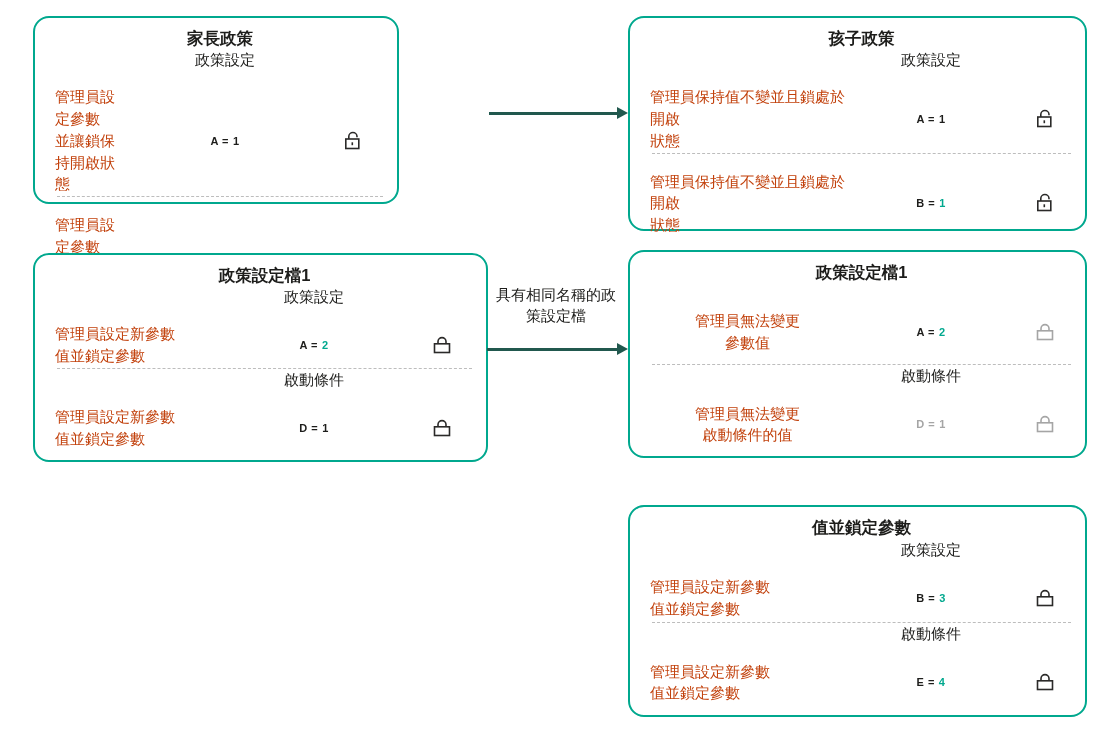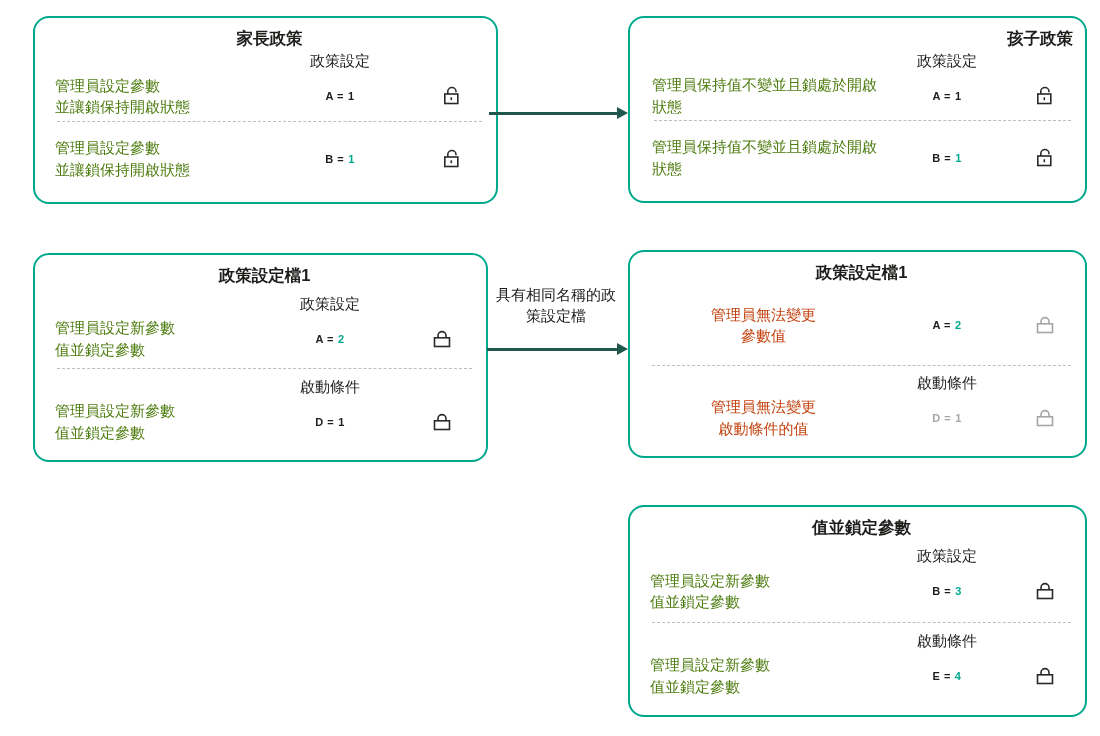--- a/index.html
+++ b/index.html
@@ -5,33 +5,33 @@
   html,body{margin:0;padding:0;background:#ffffff;}
   .canvas{
     position:relative;width:1100px;height:736px;background:#ffffff;overflow:hidden;
     font-family:"Liberation Sans","DejaVu Sans",sans-serif;color:#1d1d1b;
   }
   
   .box{
     position:absolute;box-sizing:border-box;border:2px solid #00a88e;border-radius:16px;
     background:#ffffff;display:flex;flex-direction:column;padding:8px 12px 10px 20px;
   }
-  .b1{left:33px;top:16px;width:465px;height:188px;--valw:160px;--lockw:64px;}
-  .b2{left:628px;top:16px;width:459px;height:187px;align-items:flex-end;--valw:140px;--lockw:56px;}
+  .b1{left:33px;top:16px;width:366px;height:188px;--valw:160px;--lockw:64px;}
+  .b2{left:628px;top:16px;width:459px;height:215px;--valw:140px;--lockw:56px;}
   .b3{left:33px;top:253px;width:455px;height:209px;--valw:160px;--lockw:64px;}
   .b4{left:628px;top:250px;width:459px;height:208px;--valw:140px;--lockw:56px;}
   .b5{left:628px;top:505px;width:459px;height:212px;--valw:140px;--lockw:56px;}
   .title{margin:2px 0 0 0;text-align:center;font-size:16.5px;font-weight:bold;color:#1d1d1b;flex:0 0 auto;}
   .groups{flex:1;display:flex;flex-direction:column;}
   .group{
     flex:1;display:grid;grid-template-columns:1fr var(--valw) var(--lockw);
-    align-items:center;align-content:center;row-gap:3px;
+    align-items:center;align-content:center;row-gap:3px;gap:16px;
   }
   .hdr{grid-column:2;grid-row:1;text-align:center;font-size:15px;white-space:pre-line;line-height:1.35;color:#1d1d1b;}
-  .lbl{grid-column:1;grid-row:2;font-size:15px;line-height:1.45;white-space:pre-line;color:#4d7c0f;}
+  .lbl{grid-column:1;grid-row:2;font-size:15px;line-height:1.45;white-space:pre-line;color:#c2410c;}
   .lbl.gray{color:#c2410c;text-align:center;}
   .val{grid-column:2;grid-row:2;text-align:center;font-size:11px;font-weight:bold;letter-spacing:.5px;}
   .val .p{color:#1d1d1b;margin-right:4px;}
   .val .p.gray{color:#a5a5a5;}
   .val .n.dark{color:#1d1d1b;}
   .val .n.teal{color:#00a88e;}
   .val .n.gray{color:#a5a5a5;}
   .lock{grid-column:3;grid-row:2;display:flex;justify-content:center;align-items:center;color:#2b2a29;}
   .lock.muted{color:#a5a5a5;}
   .divider{flex:0 0 auto;border-top:1.5px dashed #bdbdbd;margin:1px 2px;}

